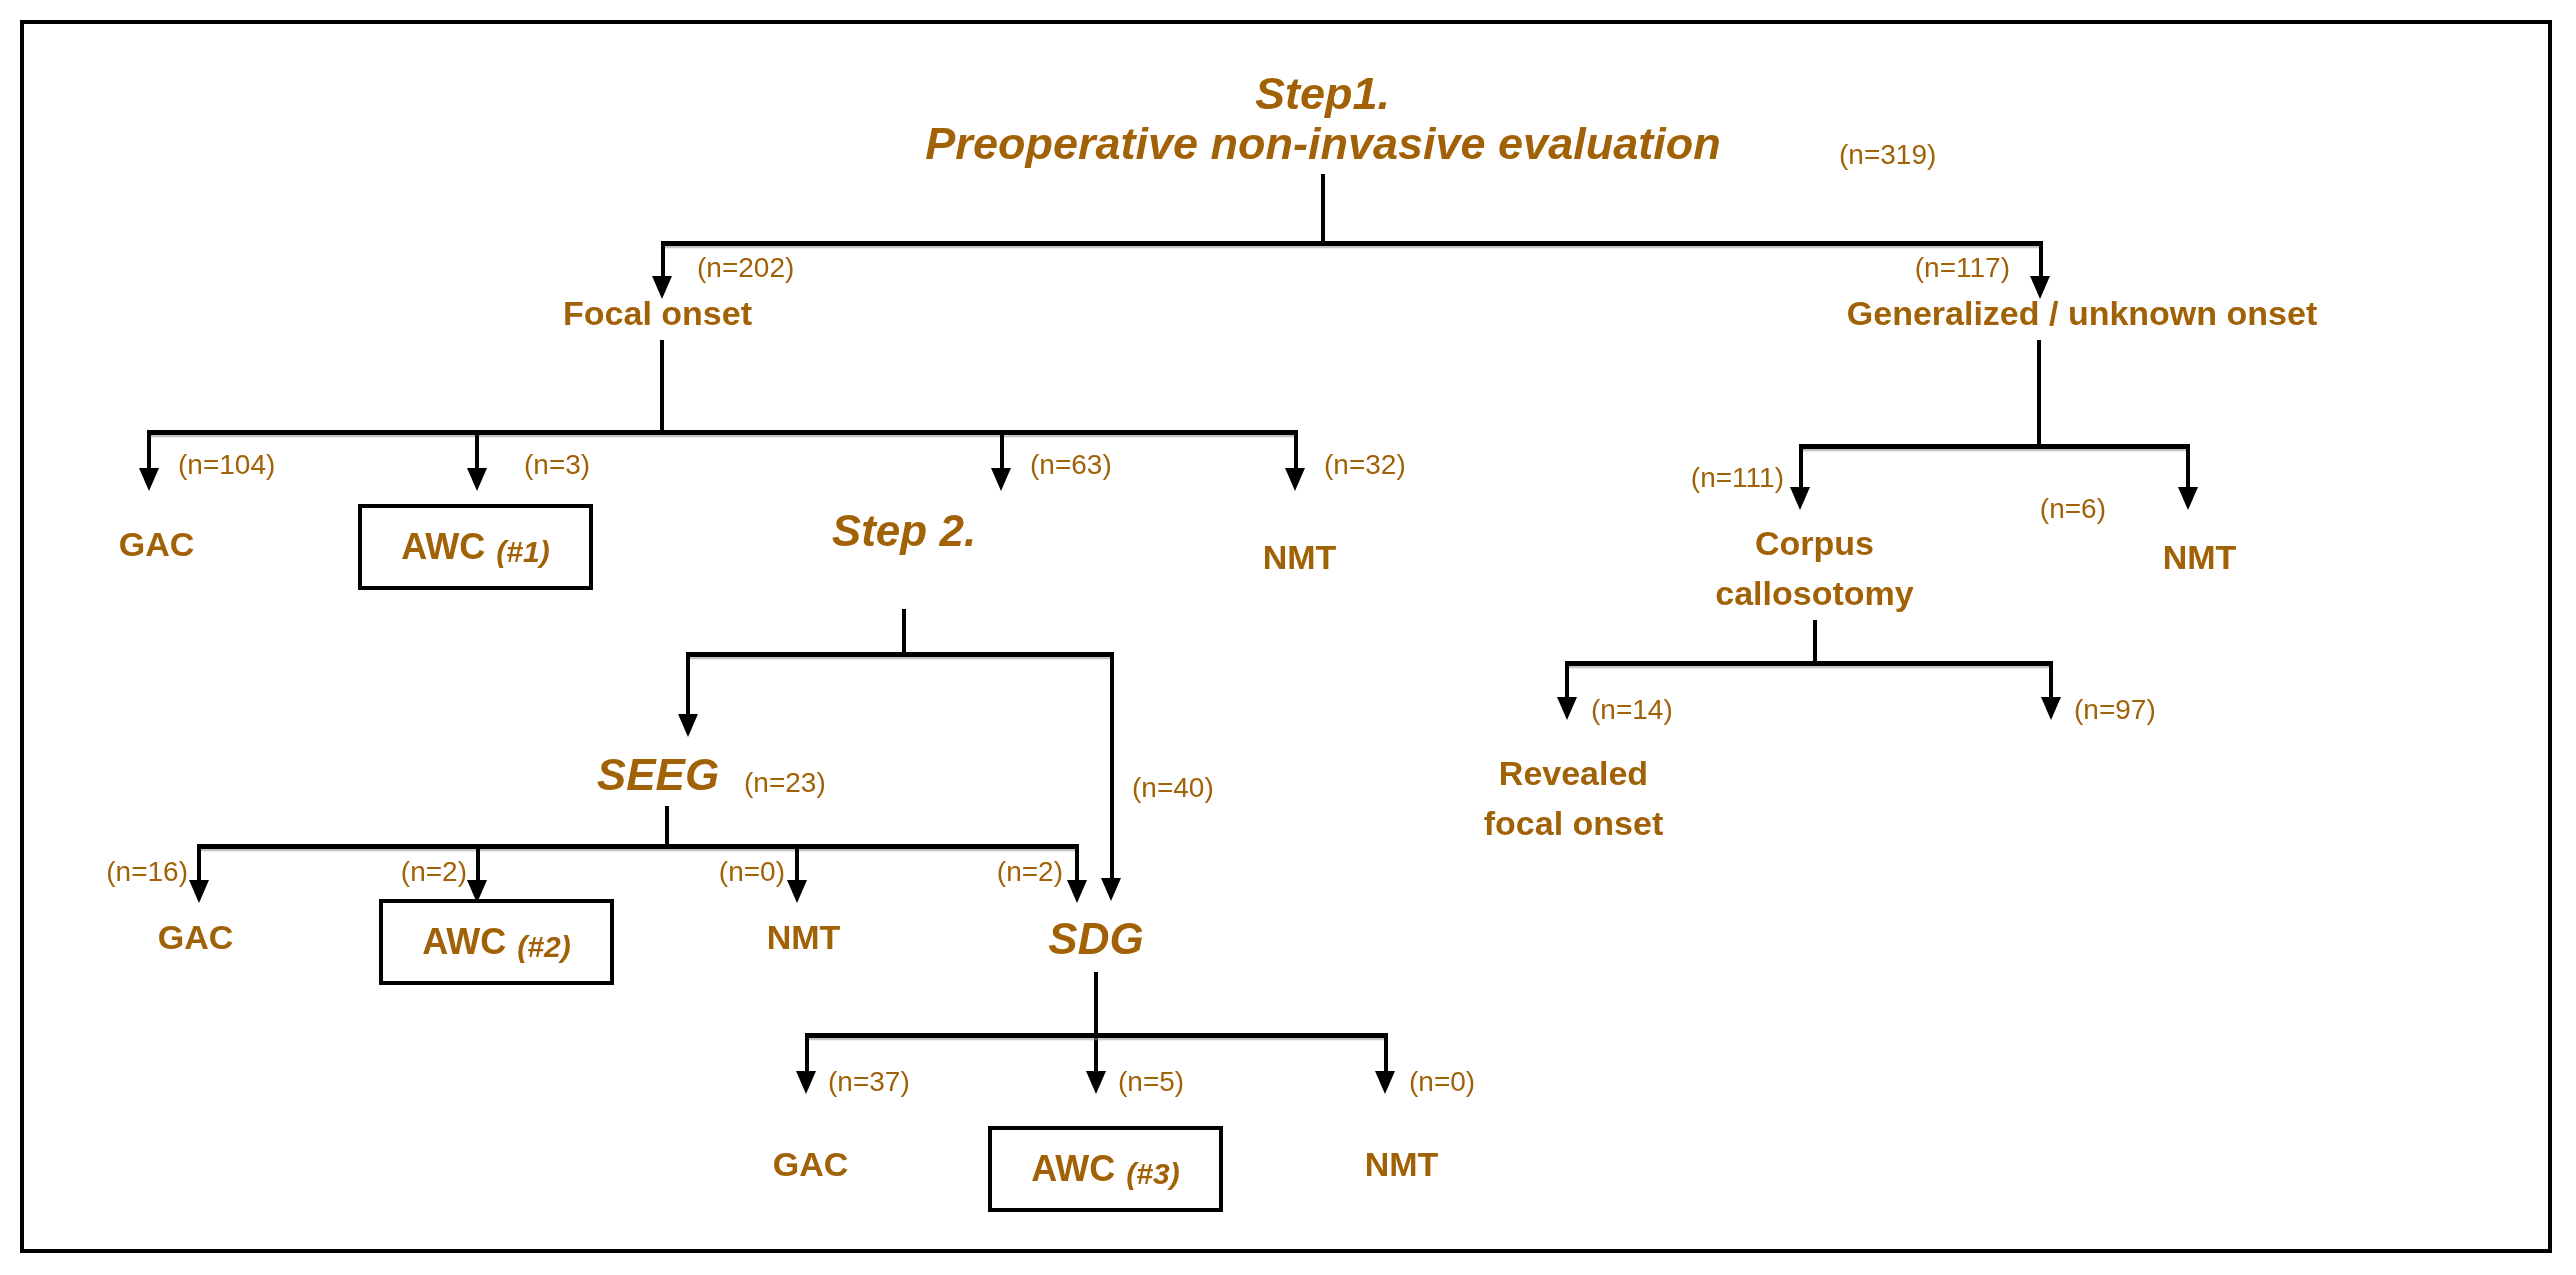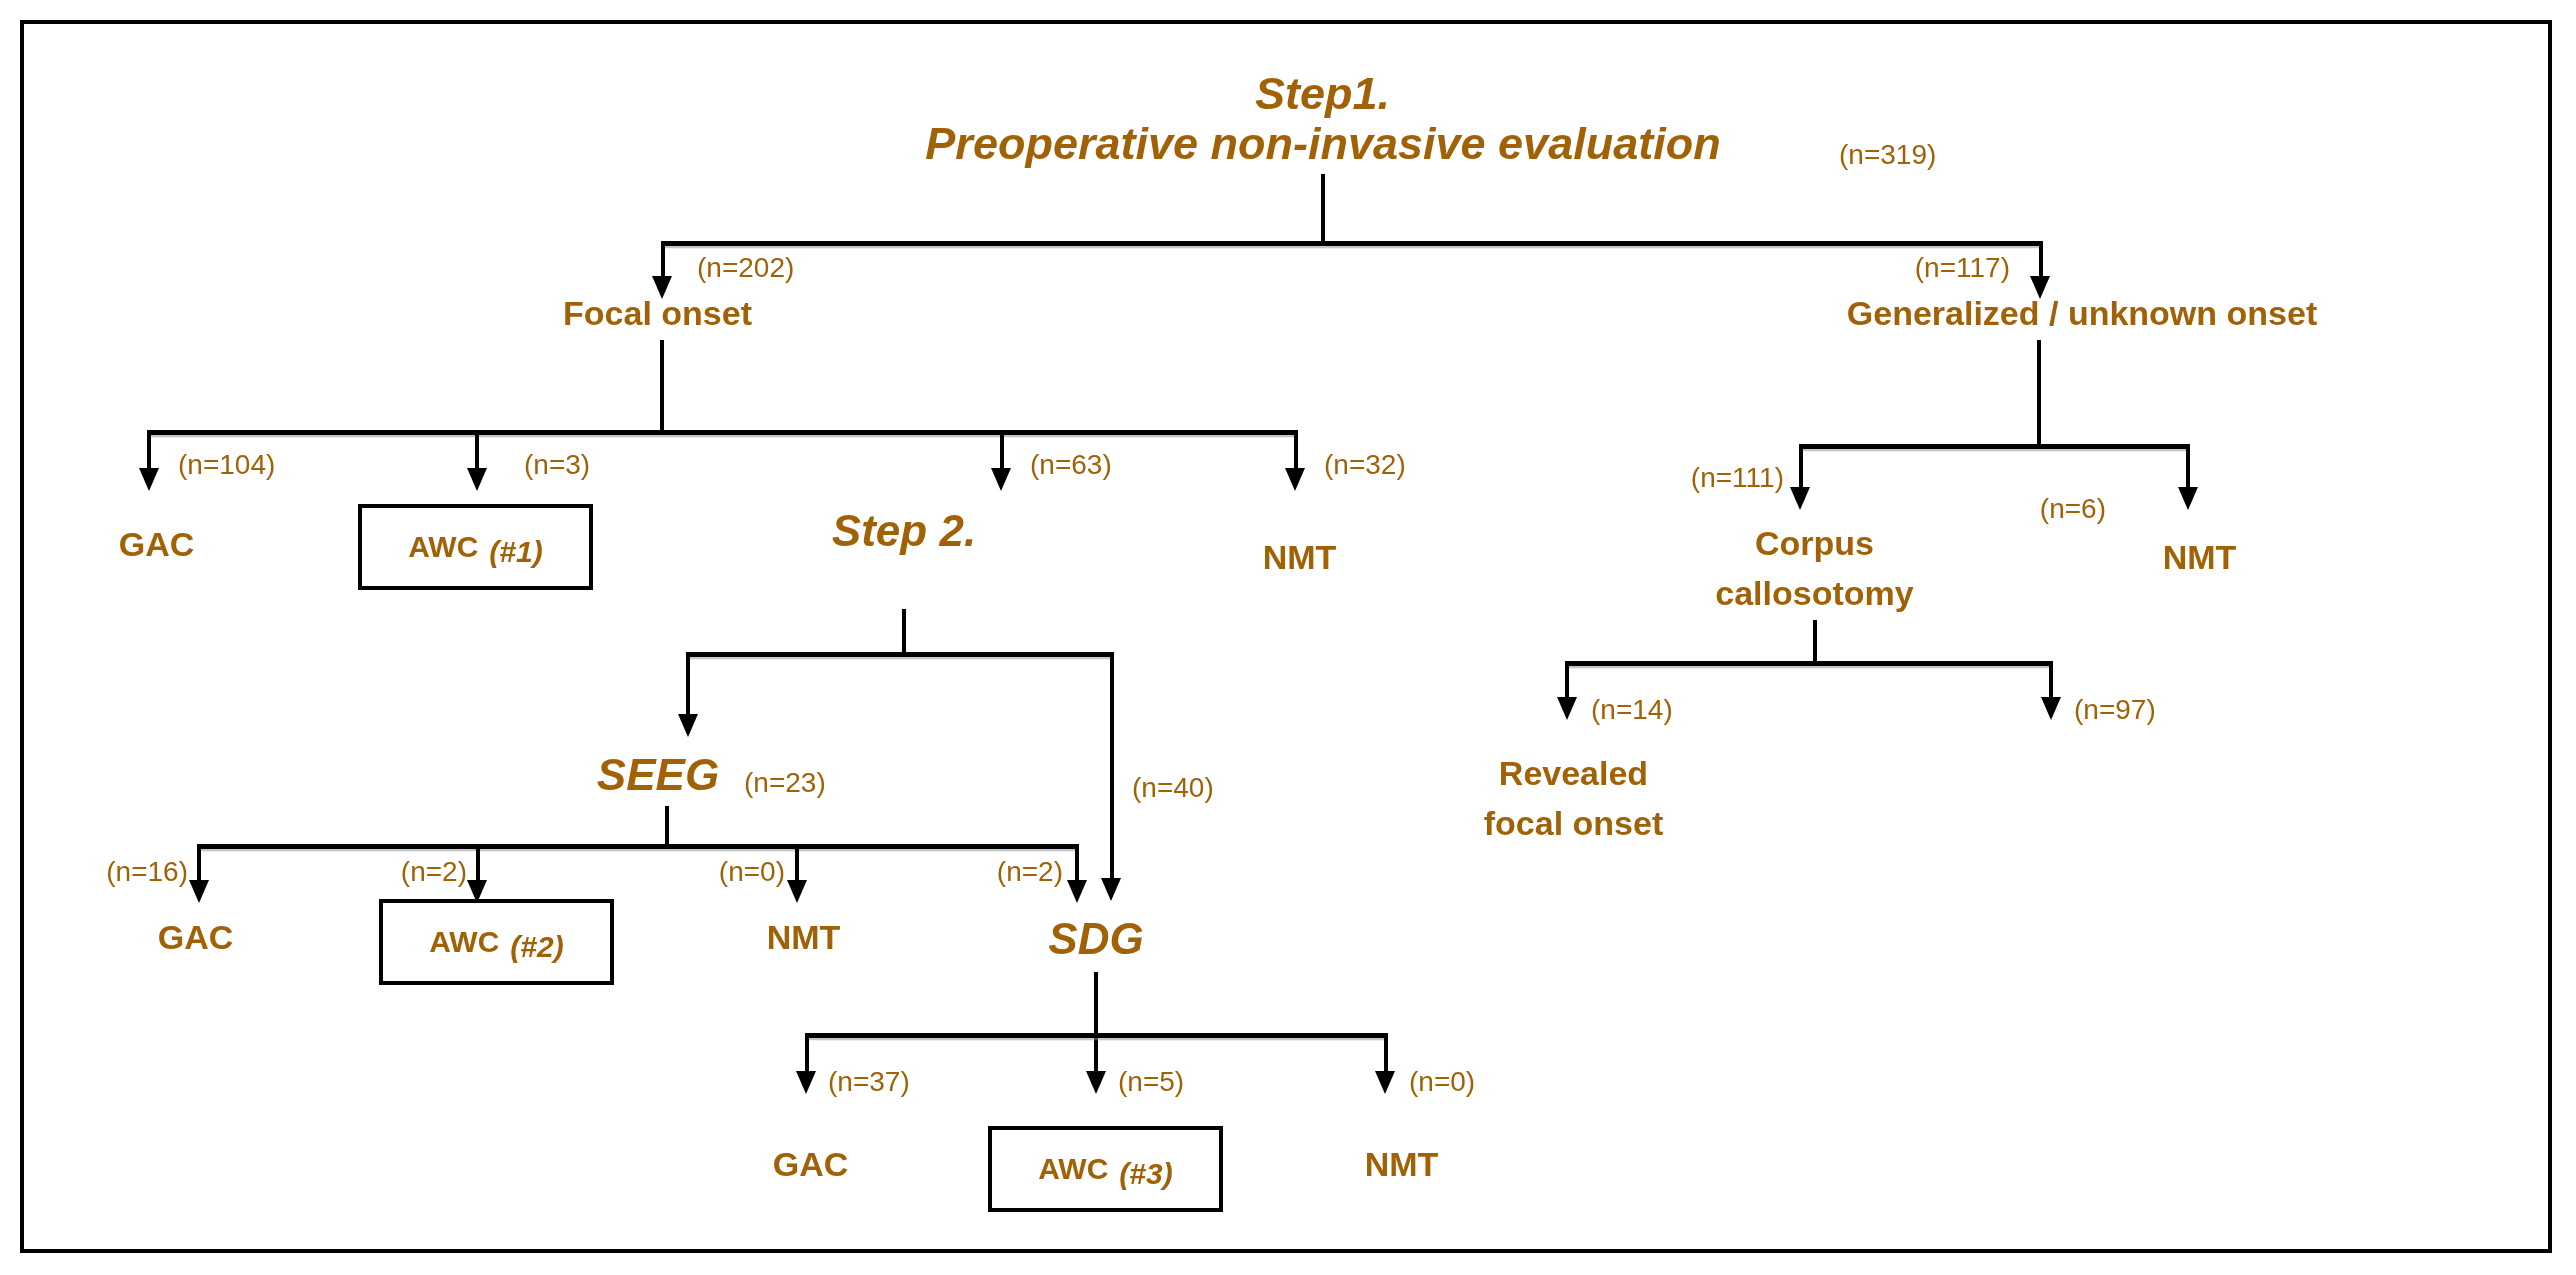--- a/index.html
+++ b/index.html
@@ -15,21 +15,21 @@
         line-height:50px;text-align:center;white-space:nowrap;}
   .two{line-height:50px;}
   .nlabel{position:absolute;font-weight:400;font-size:28px;white-space:nowrap;}
   .nlabel.ra{text-align:right;}
   .vline{position:absolute;width:3.9px;background:#000;}
   .bar{position:absolute;height:4.7px;background:#000;box-shadow:0 2.3px 0 rgba(140,140,140,.5);}
   .ah{position:absolute;width:0;height:0;border-left:10.2px solid transparent;
       border-right:10.2px solid transparent;border-top:23.5px solid #000;}
   .awcbox{position:absolute;border:4.7px solid #000;box-sizing:border-box;background:#fff;
       display:flex;align-items:center;justify-content:center;gap:11px;}
-  .awcbox .main{font-weight:700;font-size:30px;}
+  .awcbox .main{font-weight:700;font-size:36px;}
   .awcbox .tag{font-weight:700;font-style:italic;font-size:30px;margin-top:9.4px;}
 </style>
 </head>
 <body>
 
 <div id="canvas">
   <div id="frame"></div>
 
   <div class="title-line" style="left:853px;top:69px;width:939px;">Step1.</div>
   <div class="title-line" style="left:814px;top:119px;width:1018px;">Preoperative non-invasive evaluation</div>

